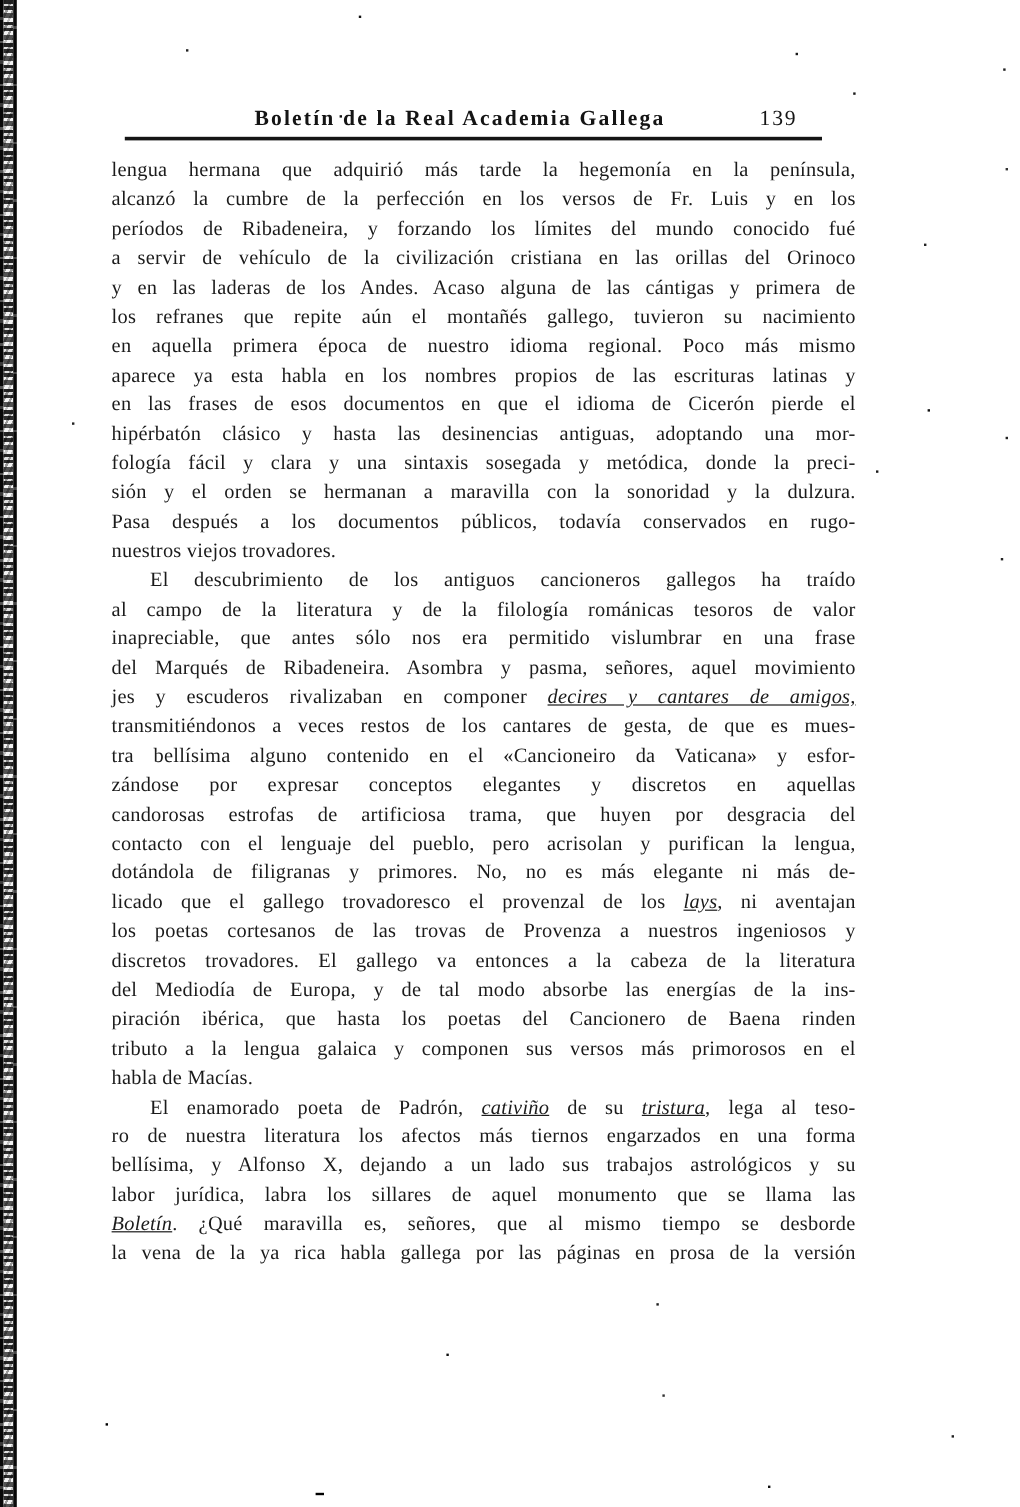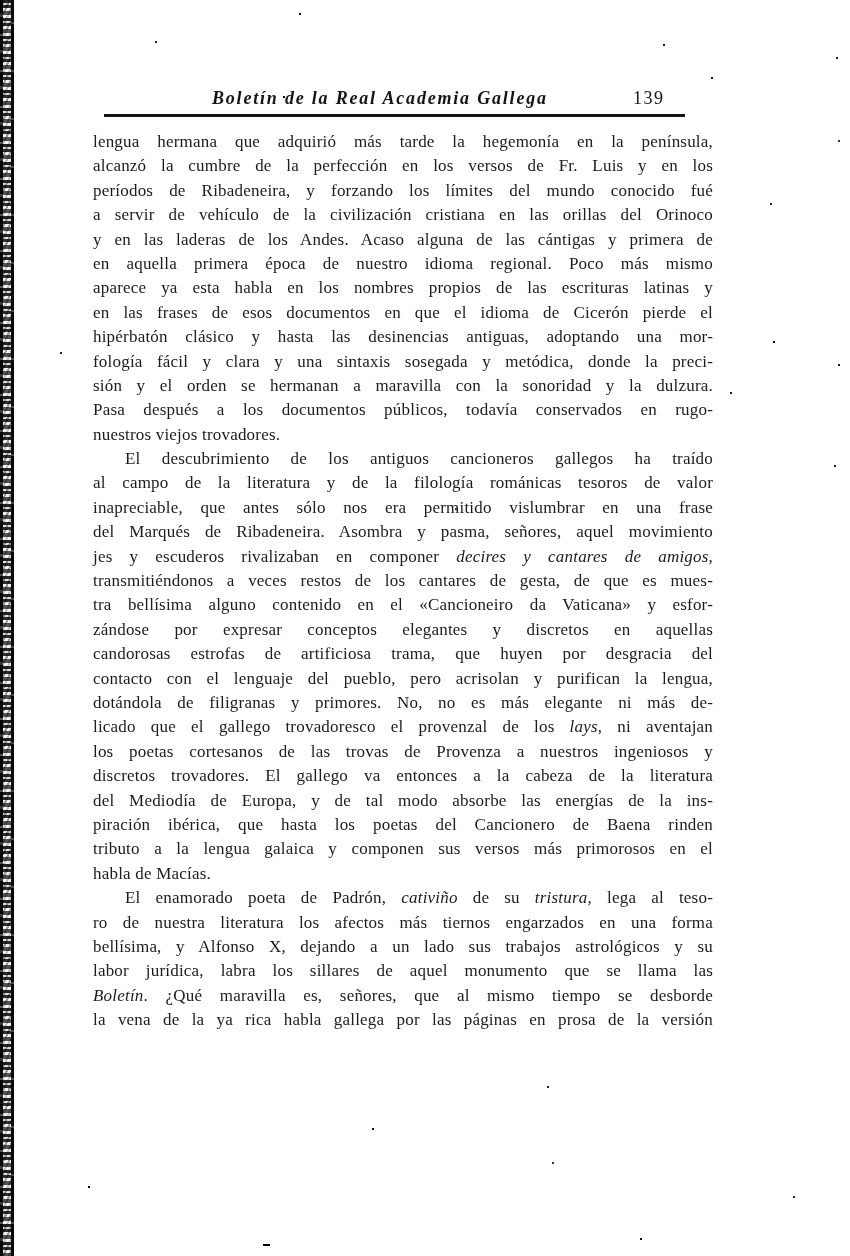--- a/index.html
+++ b/index.html
@@ -23,21 +23,21 @@
       repeating-linear-gradient(to bottom, rgba(25,25,25,.95) 0 3px, rgba(160,160,160,.35) 3px 5px, rgba(10,10,10,.85) 5px 8px, rgba(210,210,210,.3) 8px 11px, rgba(40,40,40,.8) 11px 15px, rgba(235,235,235,.6) 15px 18px),
       repeating-linear-gradient(115deg, rgba(0,0,0,.5) 0 2px, rgba(255,255,255,.4) 2px 5px);
   }
   .binding .inner { position: absolute; left: 11px; top: 0; width: 3px; height: 100%;
     background: repeating-linear-gradient(to bottom, #0a0a0a 0 22px, #444 22px 24px, #060606 24px 48px); }
 
   
   .running-title {
     position: absolute; left: 212px; top: 88px;
     font-size: 18px; line-height: 20px; font-weight: bold;
-    letter-spacing: 1.8px; color: #141414; white-space: nowrap; font-style: italic;
+    letter-spacing: 1.8px; color: #141414; white-space: nowrap;
   }
   .page-number {
     position: absolute; left: 633px; top: 88px;
     font-size: 18px; line-height: 20px; font-weight: normal;
     letter-spacing: 1.5px; color: #141414;
   }
   .header-rule {
     position: absolute; left: 104px; top: 114px; width: 581px; height: 3px;
     background: #151515;
   }
@@ -47,21 +47,21 @@
     position: absolute; left: 93px; top: 130px; width: 620px;
     font-size: 17px; letter-spacing: 0.2px;
   }
   .body-text .line {
     line-height: 24.4px; height: 24.4px;
     text-align: justify; text-align-last: justify; text-justify: inter-word;
     white-space: nowrap; overflow: visible;
   }
   .body-text .line.last { text-align-last: left; }
   .body-text .line.indent { text-indent: 32px; }
-  .body-text .it { font-style: italic; }
+  .body-text .it { font-style: italic; text-decoration: underline; }
 
   
   .speckles { position: absolute; left: 0; top: 0; width: 2px; height: 2px; background: transparent;
     box-shadow:
       299px 13px 0 #111, 155px 41px 0 #222, 663px 44px 0 #1a1a1a, 836px 57px 0 #222,
       283px 96px 0 #111, 711px 77px 0 #1a1a1a, 838px 140px 0 #333, 770px 203px 0 #222,
       773px 341px 0 #111, 60px 352px 0 #222, 838px 364px 0 #222, 730px 392px 0 #1a1a1a,
       834px 465px 0 #222, 455px 508px 0 #333, 547px 1086px 0 #222, 372px 1128px 0 #111,
       88px 1186px 0 #000, 793px 1196px 0 #222, 640px 1238px 0 #111, 552px 1162px 0 #333;
   }
@@ -83,20 +83,21 @@
   <div class="page-number">139</div>
 
   <div class="header-rule"></div>
 
   <div class="body-text">
       <div class="line"><span>lengua hermana que adquirió más tarde la hegemonía en la península,</span></div>
       <div class="line"><span>alcanzó la cumbre de la perfección en los versos de Fr. Luis y en los</span></div>
       <div class="line"><span>períodos de Ribadeneira, y forzando los límites del mundo conocido fué</span></div>
       <div class="line"><span>a servir de vehículo de la civilización cristiana en las orillas del Orinoco</span></div>
       <div class="line"><span>y en las laderas de los Andes. Acaso alguna de las cántigas y primera de</span></div>
+      <div class="line"><span>los refranes que repite aún el montañés gallego, tuvieron su nacimiento</span></div>
       <div class="line"><span>en aquella primera época de nuestro idioma regional. Poco más mismo</span></div>
       <div class="line"><span>aparece ya esta habla en los nombres propios de las escrituras latinas y</span></div>
       <div class="line"><span>en las frases de esos documentos en que el idioma de Cicerón pierde el</span></div>
       <div class="line"><span>hipérbatón clásico y hasta las desinencias antiguas, adoptando una mor-</span></div>
       <div class="line"><span>fología fácil y clara y una sintaxis sosegada y metódica, donde la preci-</span></div>
       <div class="line"><span>sión y el orden se hermanan a maravilla con la sonoridad y la dulzura.</span></div>
       <div class="line"><span>Pasa después a los documentos públicos, todavía conservados en rugo-</span></div>
       <div class="line last"><span>nuestros viejos trovadores.</span></div>
       <div class="line indent"><span>El descubrimiento de los antiguos cancioneros gallegos ha traído</span></div>
       <div class="line"><span>al campo de la literatura y de la filología románicas tesoros de valor</span></div>

